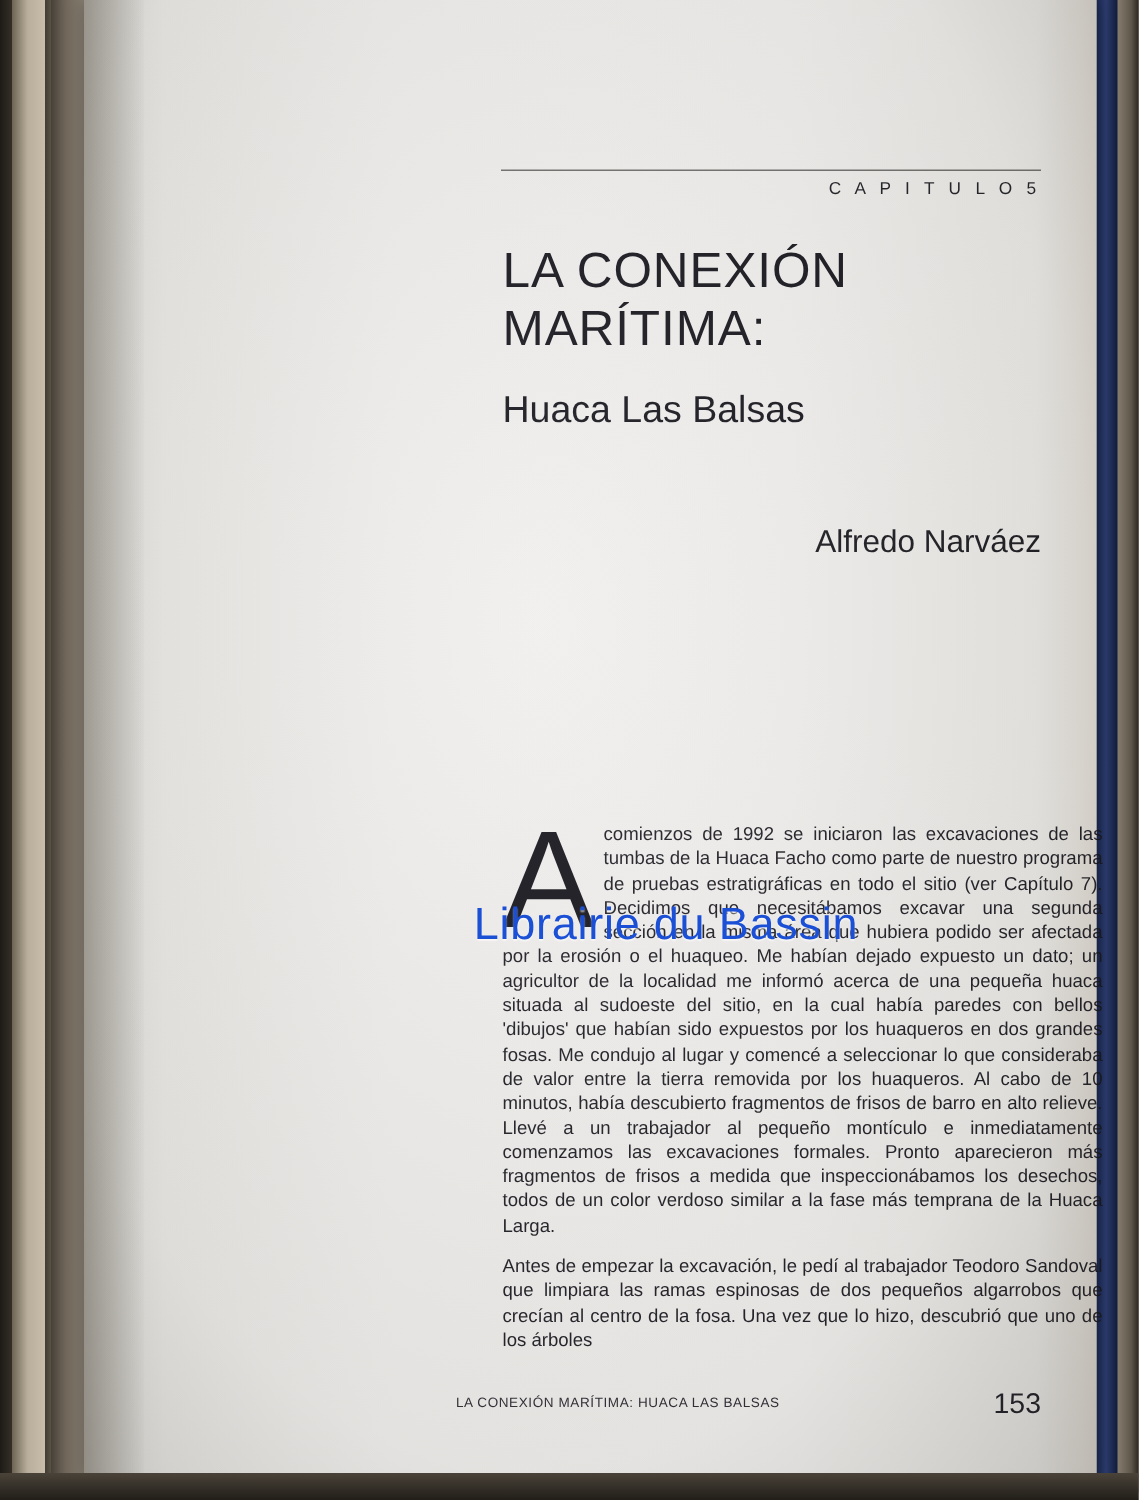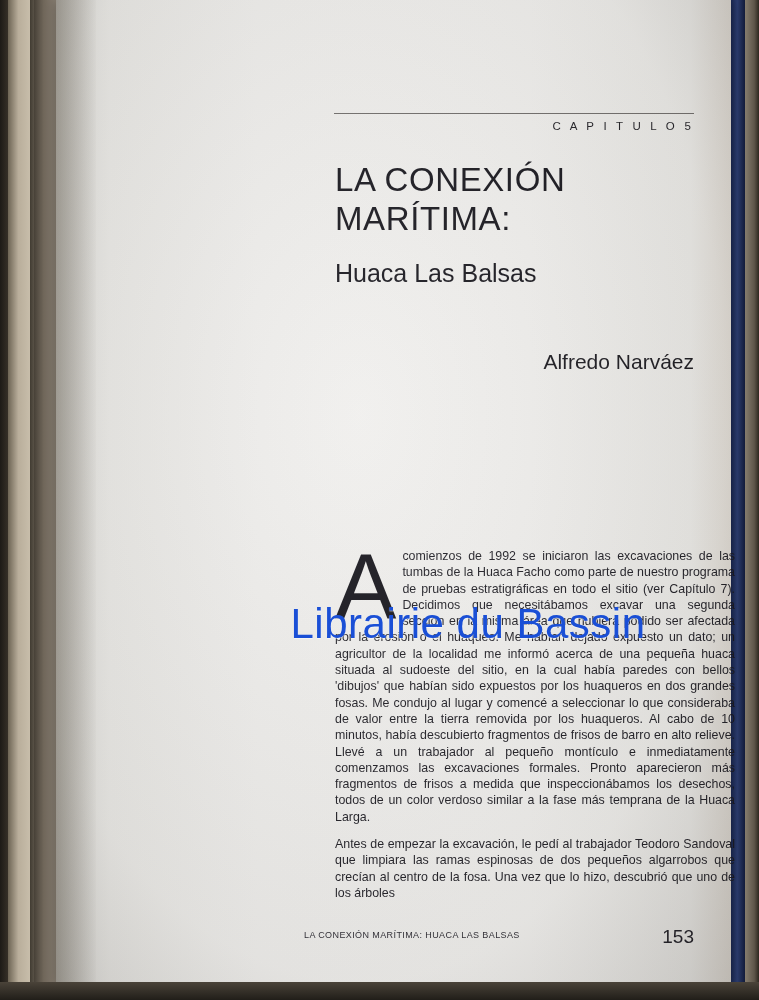--- a/index.html
+++ b/index.html
@@ -181,25 +181,25 @@
     position: absolute;
     right: 0px;
     bottom: 40px;
     font-size: 19px;
     color: #191820;
   }
 
   
   .watermark {
     position: absolute;
-    left: 208px;
+    left: 184px;
     top: 600px;
     width: 520px;
     text-align: center;
-    font-size: 42px;
+    font-size: 30px;
     color: #1a4fd6;
     font-family: "Liberation Sans", sans-serif;
     letter-spacing: 0.5px;
     text-shadow: 0 1px 1px rgba(255,255,255,0.55);
     pointer-events: none;
   }
 
   
   .paper-vignette {
     position: absolute;

